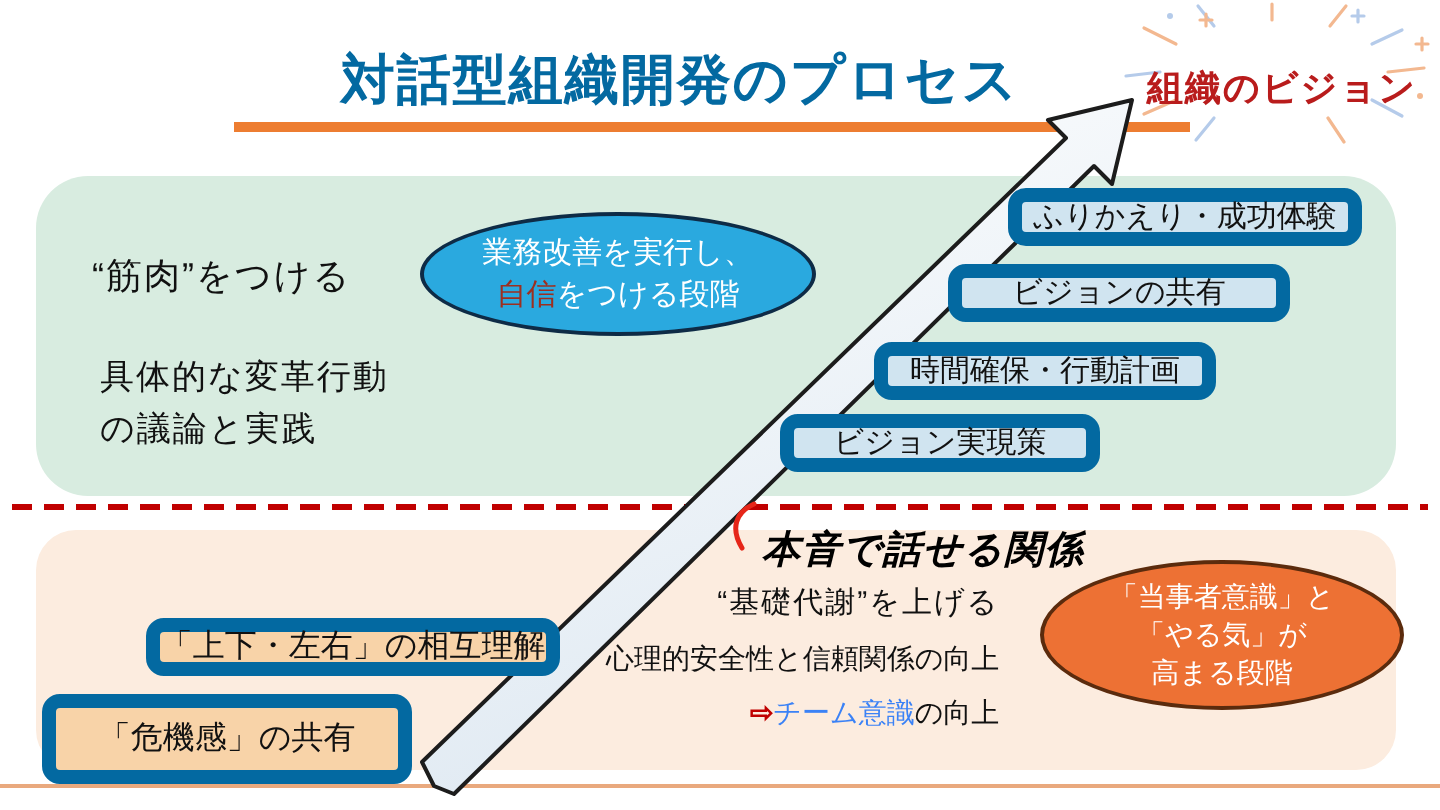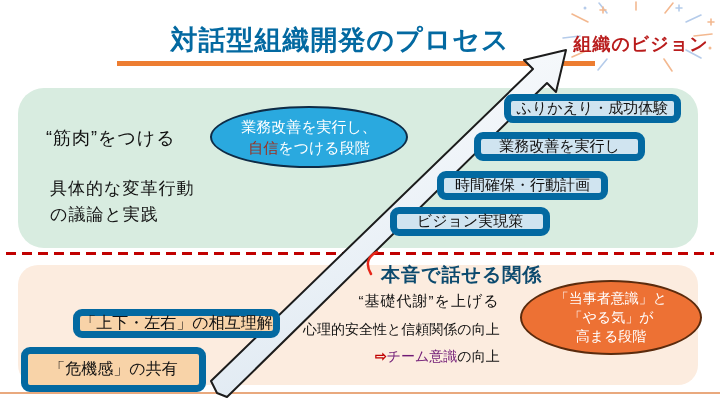--- a/index.html
+++ b/index.html
@@ -39,27 +39,27 @@
   .ellipse{position:absolute;display:flex;flex-direction:column;align-items:center;justify-content:center;
            border-radius:50%;text-align:center;color:#fff;box-sizing:border-box;}
   #upper-ellipse{left:210px;top:106px;width:198px;height:62px;background:#2aa9df;
                  border:2px solid #0e2b46;font-size:15px;line-height:21px;}
   #upper-ellipse .hl{color:#9e2f1f;}
   #lower-ellipse{left:520px;top:280px;width:182px;height:75px;background:#ed7134;
                  border:2px solid #5b2b0d;font-size:14px;line-height:19px;}
   
   #muscle-heading{position:absolute;left:46px;top:126px;font-size:18px;letter-spacing:1px;}
   #muscle-desc{position:absolute;left:50px;top:176px;font-size:17px;line-height:26px;letter-spacing:1px;}
-  #relation-note{position:absolute;left:381px;top:262px;font-size:19px;font-weight:700;color:#0c4a6e;letter-spacing:1px;}
+  #relation-note{position:absolute;left:381px;top:262px;font-size:19px;font-weight:700;color:#000000;letter-spacing:1px;font-style:italic;}
   #metabolism-block{position:absolute;left:303px;top:292px;text-align:right;}
   #metabolism-heading{font-size:15px;margin-bottom:10px;letter-spacing:1px;}
   #metabolism-line1{font-size:14px;margin-bottom:9px;}
   #metabolism-line2{font-size:14px;}
   #metabolism-line2 .arrow-glyph{color:#c00000;font-weight:600;}
-  #metabolism-line2 .hl{color:#701a75;}
+  #metabolism-line2 .hl{color:#3b82f6;}
 </style>
 </head>
 <body>
 
 <div id="slide">
 
   <div class="zone" id="upper-zone"></div>
   <div class="zone" id="lower-zone"></div>
   <div id="bottom-line"></div>
 
@@ -104,21 +104,21 @@
     <div>具体的な変革行動</div>
     <div>の議論と実践</div>
   </div>
 
   <div class="ellipse" id="upper-ellipse">
     <div>業務改善を実行し、</div>
     <div><span class="hl">自信</span><span>をつける段階</span></div>
   </div>
 
   <div class="box ubox" id="u-step-0">ふりかえり・成功体験</div>
-  <div class="box ubox" id="u-step-1">業務改善を実行し</div>
+  <div class="box ubox" id="u-step-1">ビジョンの共有</div>
   <div class="box ubox" id="u-step-2">時間確保・行動計画</div>
   <div class="box ubox" id="u-step-3">ビジョン実現策</div>
 
   <div id="relation-note">本音で話せる関係</div>
 
   <div class="box lbox" id="l-step-1">「上下・左右」の相互理解</div>
   <div class="box lbox" id="l-step-2">「危機感」の共有</div>
 
   <div id="metabolism-block">
     <div id="metabolism-heading">“基礎代謝”を上げる</div>

